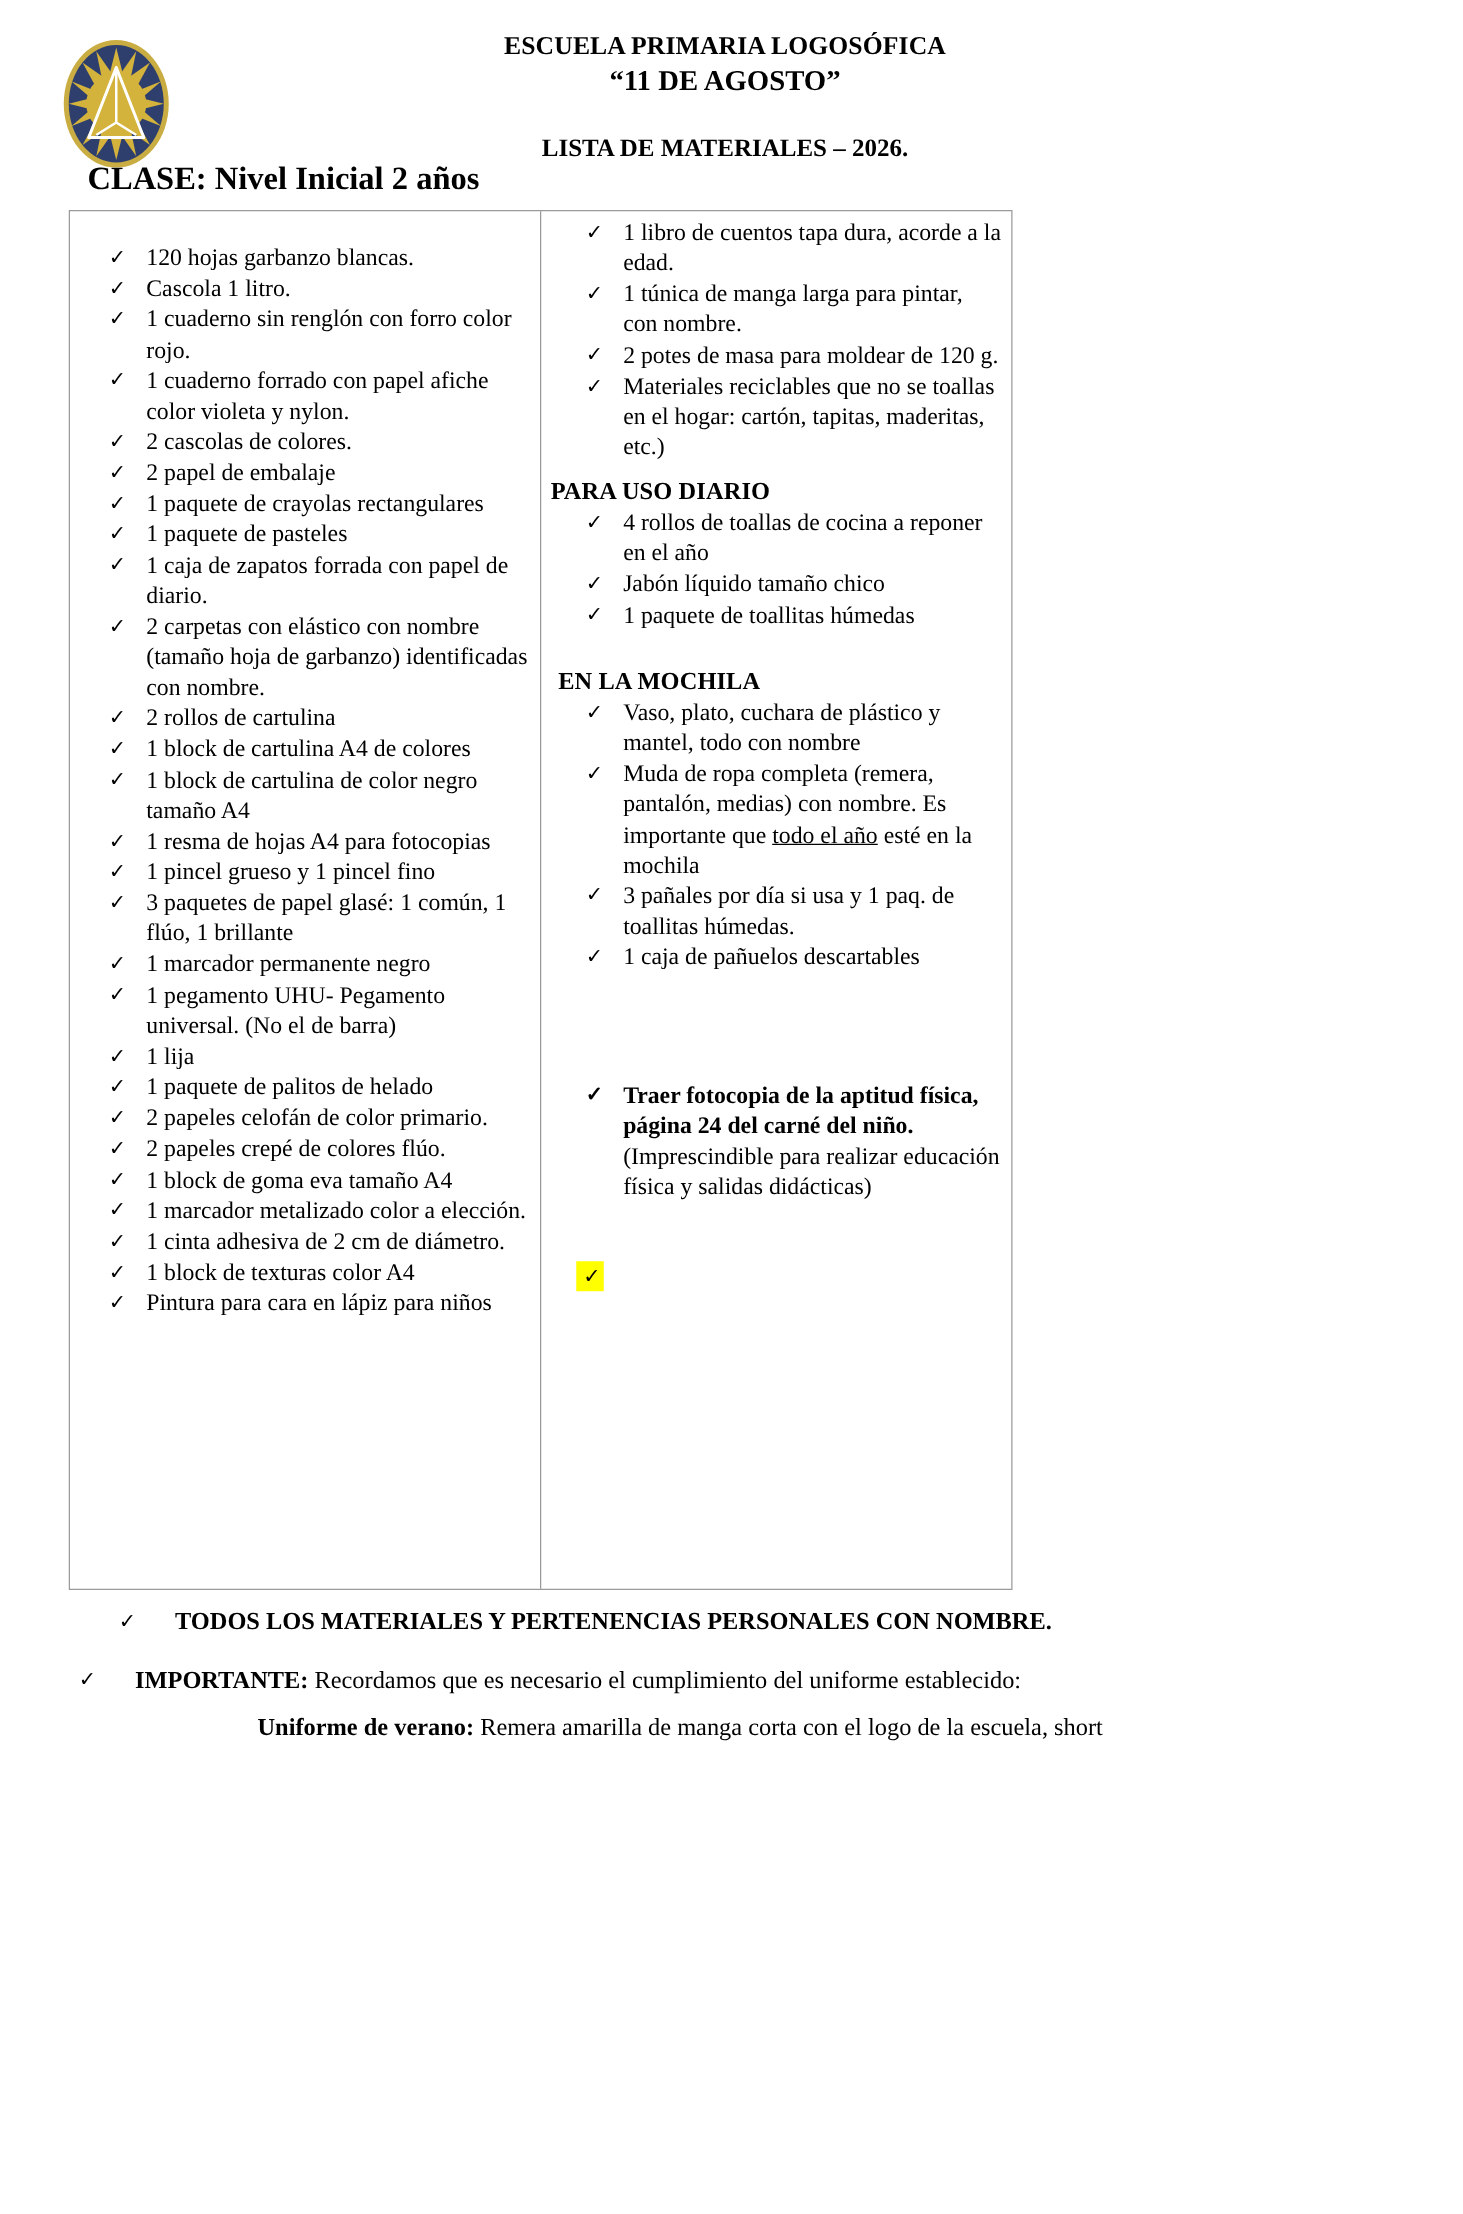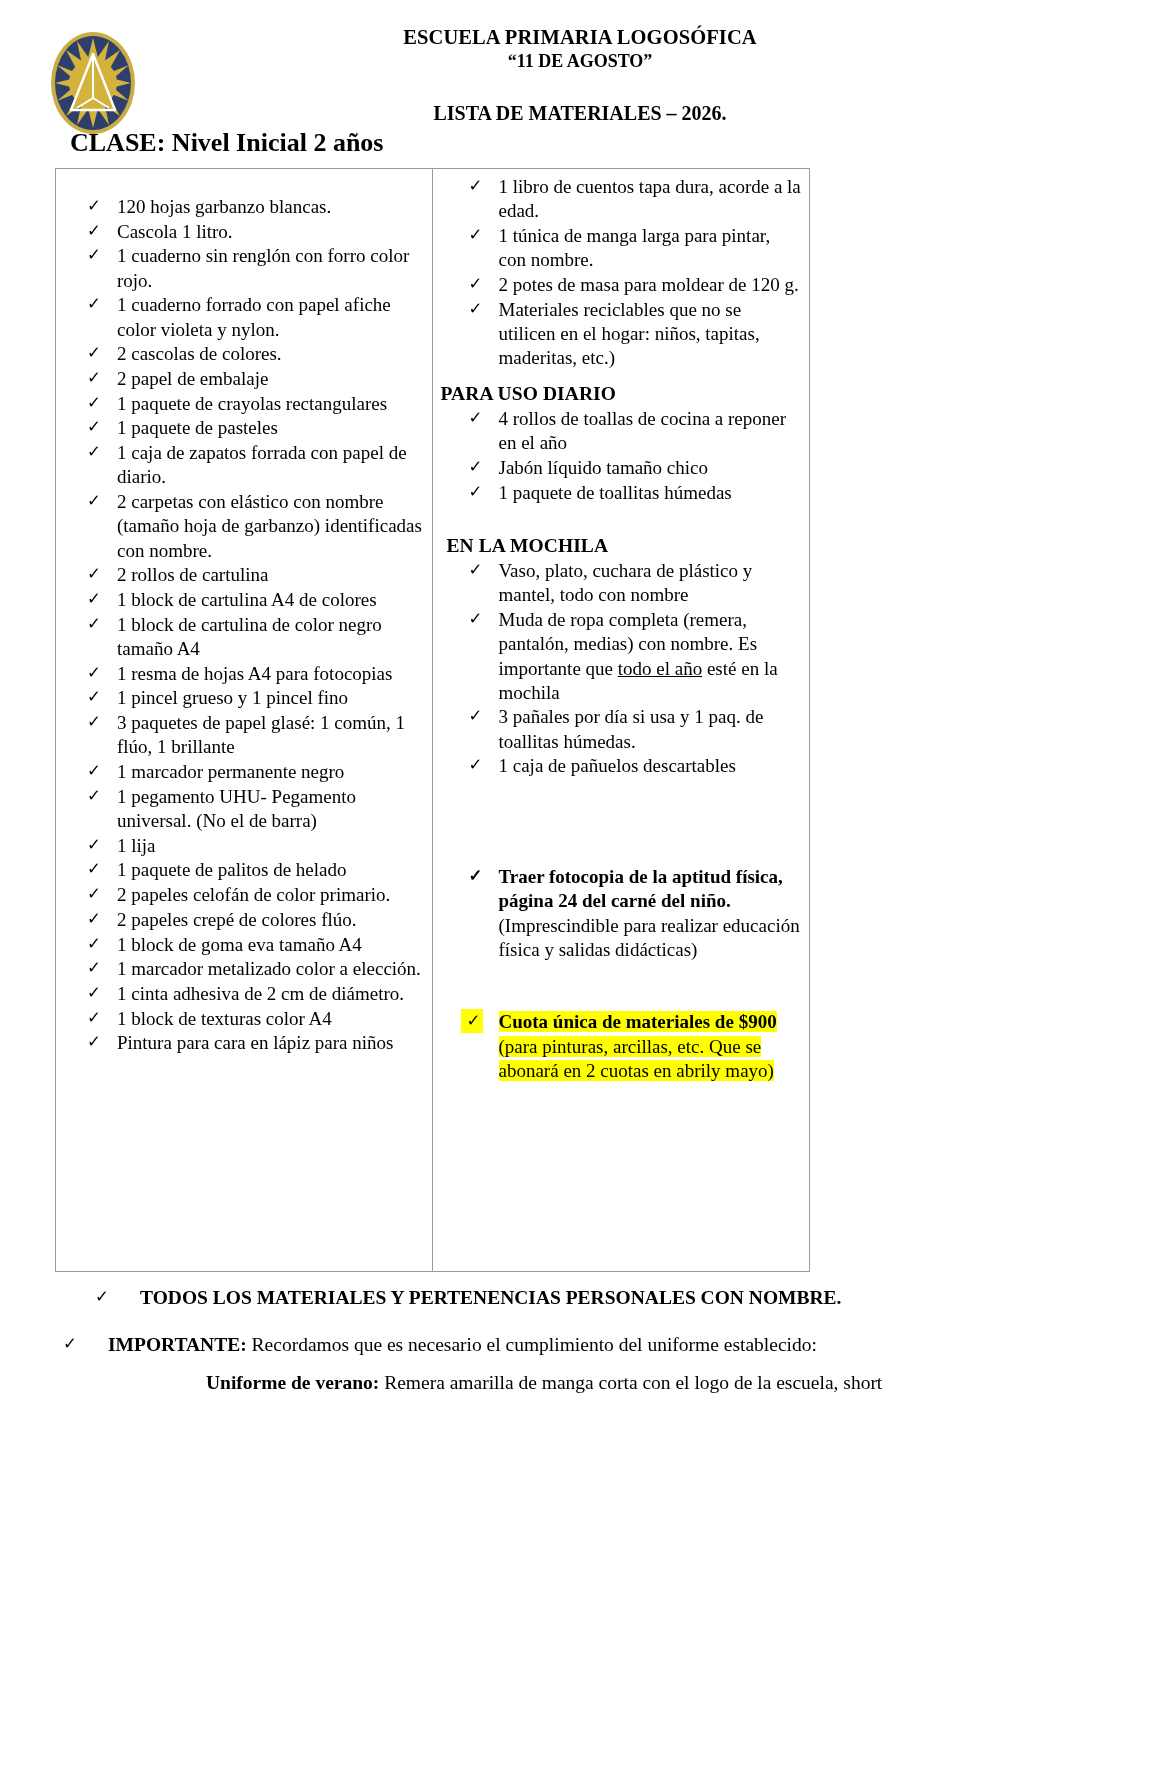--- a/index.html
+++ b/index.html
@@ -47,21 +47,21 @@
     text-align: center;
   }
   .school-name {
     font-weight: bold;
     font-size: 20.5px;
     letter-spacing: 0.1px;
     line-height: 1.28;
   }
   .school-sub {
     font-weight: bold;
-    font-size: 18px;
+    font-size: 23px;
     line-height: 1.3;
   }
   .list-title {
     font-weight: bold;
     font-size: 20px;
     margin-top: 28px;
   }
 
   .clase-line {
     position: absolute;
@@ -302,21 +302,21 @@
           <li><span class="tick">✓</span><span>1 block de texturas color A4</span></li>
           <li><span class="tick">✓</span><span>Pintura para cara en lápiz para niños</span></li>
         </ul>
     </div>
 
     <div class="col col-right">
       <ul class="checks" id="right-top-list">
           <li><span class="tick">✓</span><span>1 libro de cuentos tapa dura, acorde a la edad.</span></li>
           <li><span class="tick">✓</span><span>1 túnica de manga larga para pintar, con nombre.</span></li>
           <li><span class="tick">✓</span><span>2 potes de masa para moldear de 120 g.</span></li>
-          <li><span class="tick">✓</span><span>Materiales reciclables que no se utilicen en el hogar: niños, tapitas, maderitas, etc.)</span></li>
+          <li><span class="tick">✓</span><span>Materiales reciclables que no se toallas en el hogar: cartón, tapitas, maderitas, etc.)</span></li>
         </ul>
 
       <div class="section-head">PARA USO DIARIO</div>
       <ul class="checks" id="daily-list">
           <li><span class="tick">✓</span><span>4 rollos de toallas de cocina a reponer en el año</span></li>
           <li><span class="tick">✓</span><span>Jabón líquido tamaño chico</span></li>
           <li><span class="tick">✓</span><span>1 paquete de toallitas húmedas</span></li>
         </ul>
 
       <div class="section-head indented">EN LA MOCHILA</div>
@@ -331,21 +331,21 @@
 
       <ul class="checks">
         <li class="bold-item">
           <span class="tick">✓</span><span>Traer fotocopia de la aptitud física, página 24 del carné del niño.</span><span class="normal"> (Imprescindible para realizar educación física y salidas didácticas)</span>
         </li>
       </ul>
 
       <div class="spacer-md"></div>
 
       <div class="fee-item">
-        <span class="tick">✓</span><span class="hl"><b>Cuota única de materiales de </b><b>$900</b><span> (para pinturas, arcillas, etc. Que se abonará en 2 cuotas en abrily mayo)</span></span>
+        <span class="tick">✓</span>
       </div>
     </div>
   </div>
 
   <div class="footer">
 
     <div class="foot-line foot-all">
       <span class="tick">✓</span><span>TODOS LOS MATERIALES Y PERTENENCIAS PERSONALES CON NOMBRE</span><span class="tail">.</span>
     </div>
 

